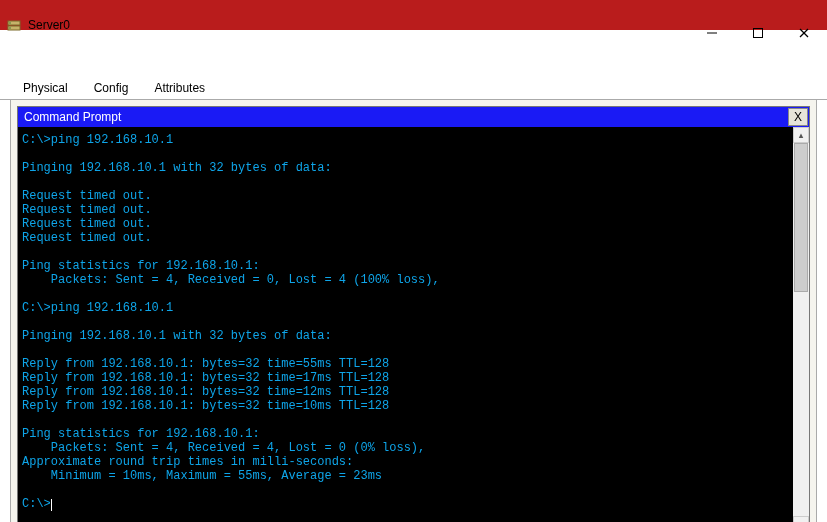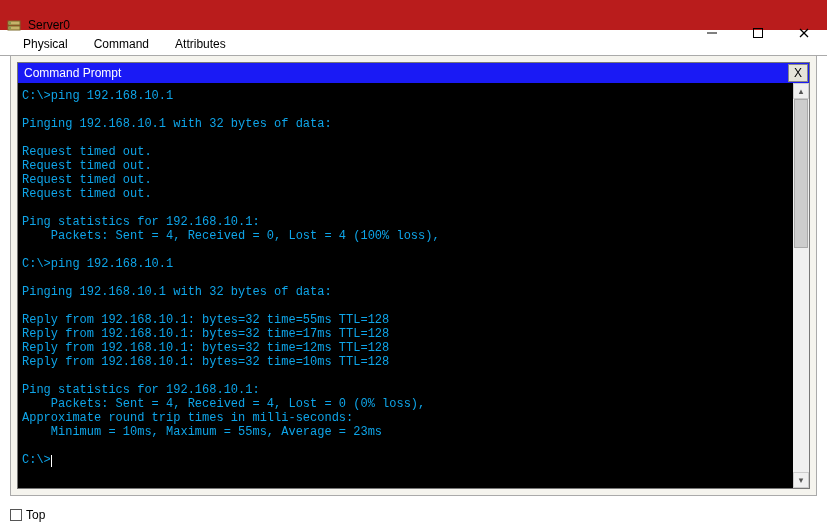--- a/index.html
+++ b/index.html
@@ -33,20 +33,21 @@
     display: flex; align-items: center; justify-content: center;
     font-size: 14px;
   }
   .tabs {
     display: flex;
     align-items: flex-end;
     height: 26px;
     padding: 0 10px;
     border-bottom: 1px solid #aaa;
     background: #fff;
+    margin-top: 44px;
   }
   .tab {
     padding: 4px 12px 5px 12px;
     font-size: 12px;
     color: #000;
     position: relative;
     bottom: -1px;
     border: 1px solid transparent;
     border-bottom: none;
     cursor: pointer;
@@ -174,21 +175,21 @@
       <svg width="12" height="12" viewBox="0 0 12 12">
           <line x1="2" y1="2" x2="10" y2="10" stroke="#000" stroke-width="1.3"></line>
           <line x1="10" y1="2" x2="2" y2="10" stroke="#000" stroke-width="1.3"></line>
         </svg>
     </div>
   </div>
 </div>
 
 <div class="tabs">
   <div class="tab">Physical</div>
-  <div class="tab">Command</div>
+  <div class="tab">Config</div>
   <div class="tab">Attributes</div>
 </div>
 
 <div class="desktop-area">
   <div class="cmd-window">
     <div class="cmd-titlebar">
       <span class="label">Command Prompt</span>
       <div class="cmd-close">X</div>
     </div>
     <div class="cmd-body-wrap">

